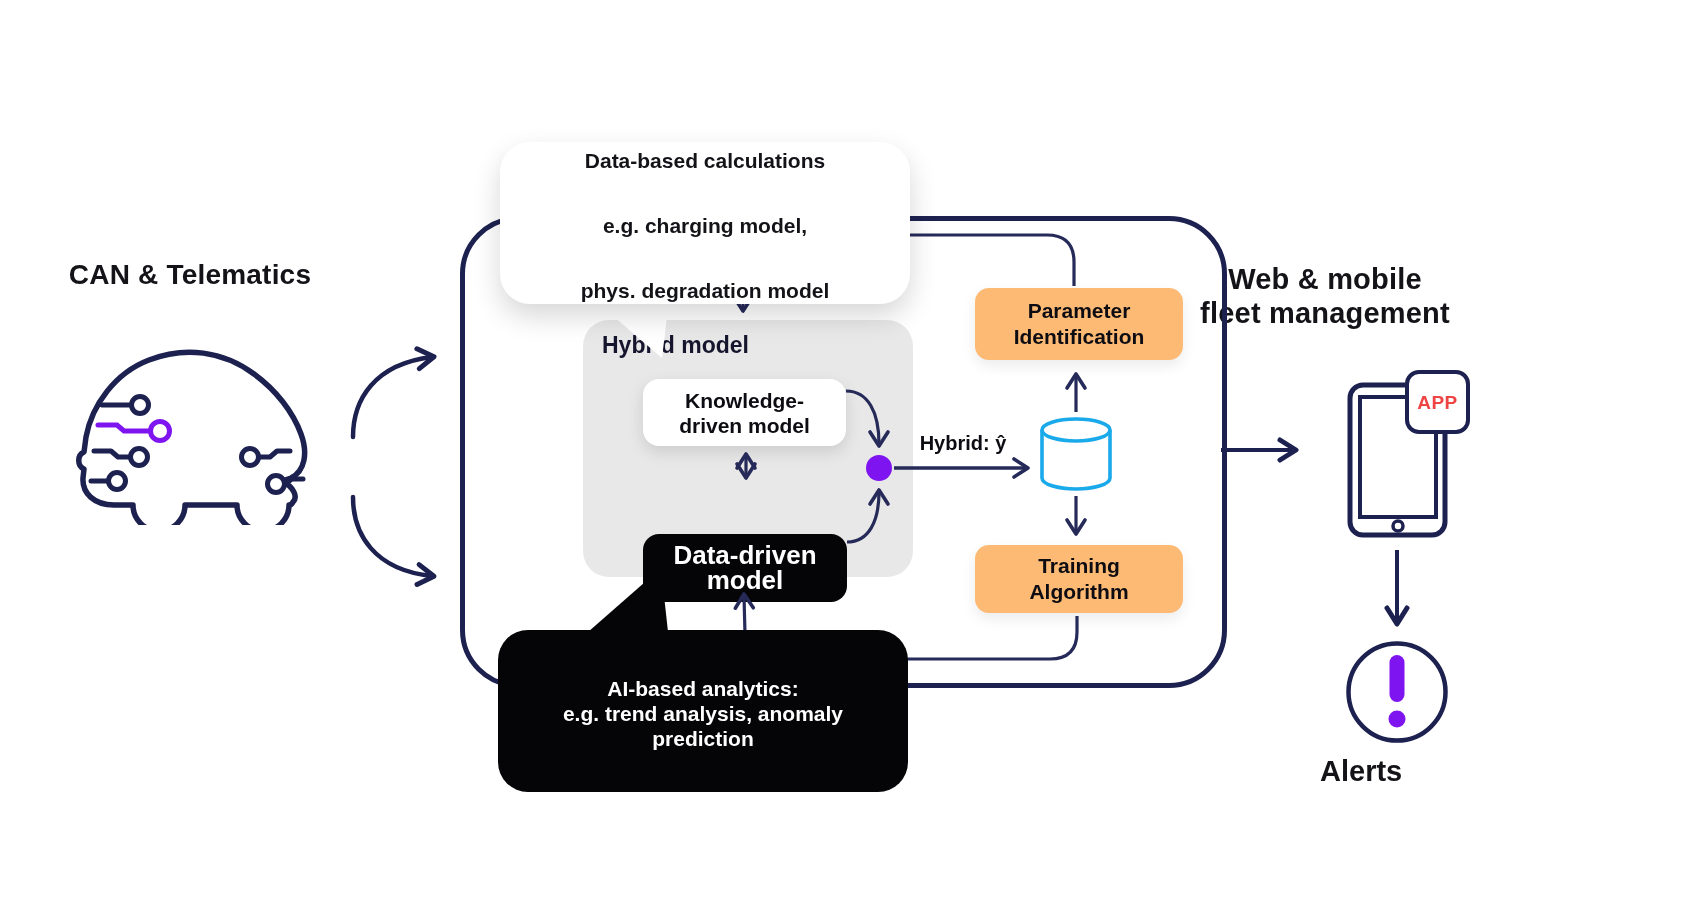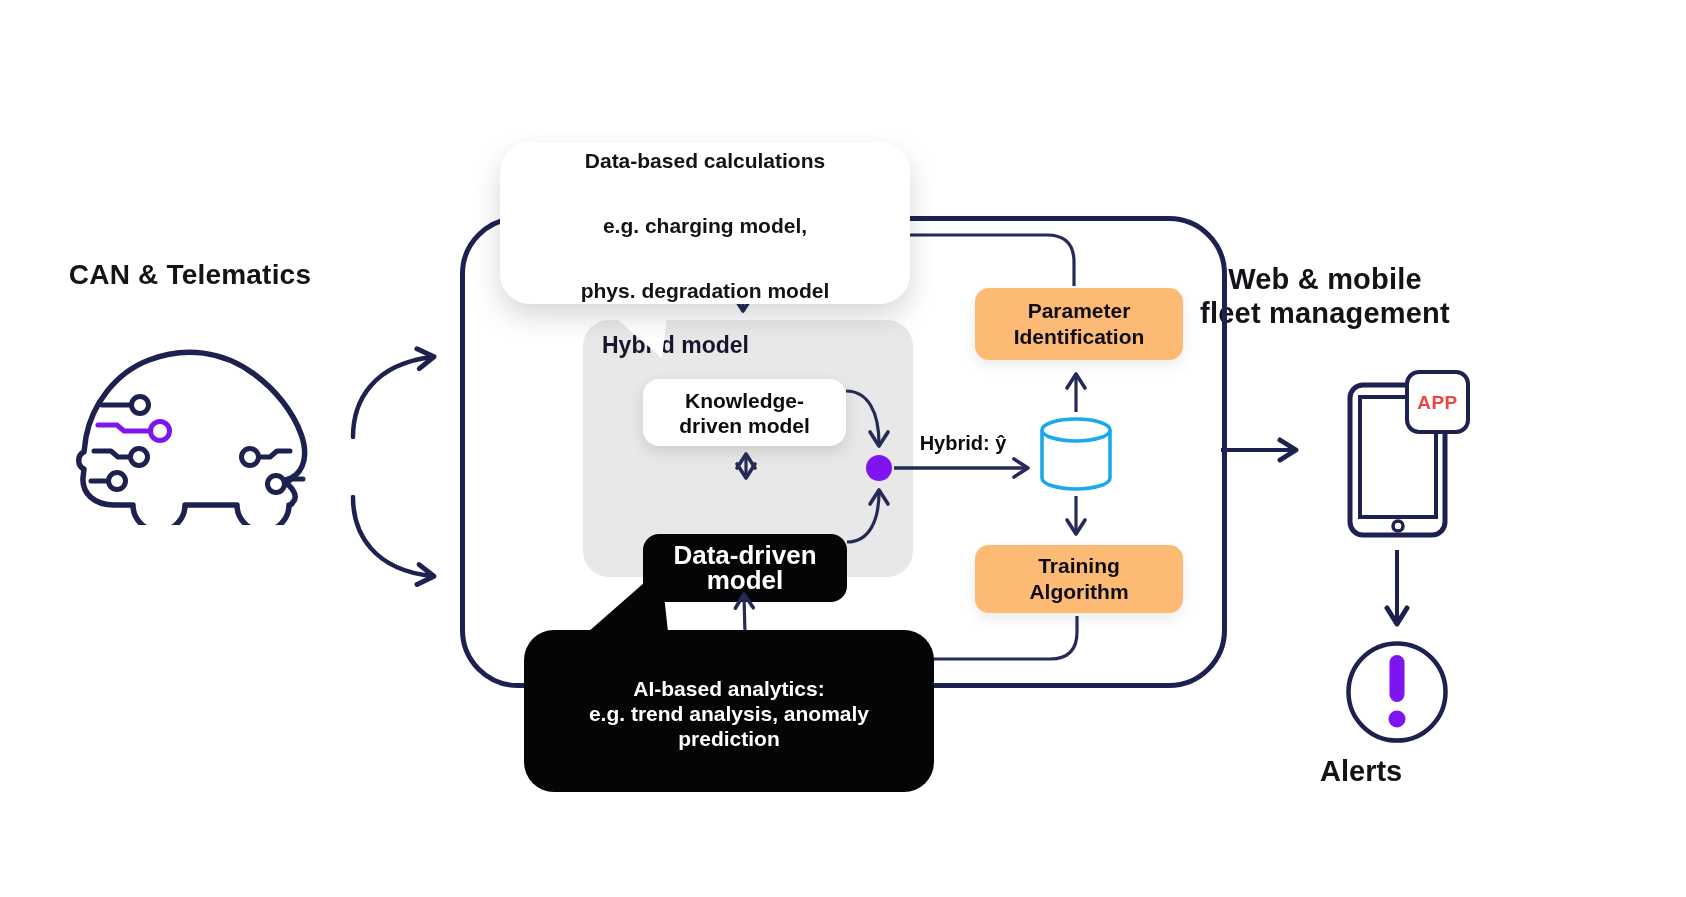--- a/index.html
+++ b/index.html
@@ -27,21 +27,21 @@
   .train{left:975px;top:545px;height:68px;}
 
   .outlbl{left:893px;top:432px;width:140px;text-align:center;font-size:20px;font-weight:600;color:#0c0c12;z-index:8;}
   .datalbl{left:1042px;top:448px;width:68px;text-align:center;font-size:20px;font-weight:600;color:#0c0c12;z-index:8;}
 
   
   .bubble-top{left:500px;top:142px;width:410px;height:156px;background:#ffffff;border-radius:30px;
               box-shadow:0 12px 28px rgba(0,0,0,.16);z-index:30;
               font-size:21px;font-weight:600;line-height:28px;color:#131318;gap:37px;}
   .bubble-bot{left:498px;top:630px;width:410px;height:158px;background:#050507;border-radius:30px;
-              z-index:30;font-size:21px;font-weight:600;line-height:25px;color:#ffffff;margin-left:26px;}
+              z-index:30;font-size:21px;font-weight:600;line-height:25px;color:#ffffff;}
   .tails{left:0;top:0;z-index:29;}
 
   .connectors{left:0;top:0;z-index:20;}
   .icon-layer{z-index:8;}
 
   .left-title{left:40px;top:258px;width:300px;}
   .right-title{left:1160px;top:262px;width:330px;align-items:center;}
   .alerts-lbl{left:1320px;top:755px;width:156px;text-align:left;font-size:29px;font-weight:700;color:#131318;z-index:8;}
   .app-txt{left:1407px;top:374px;width:61px;height:57px;z-index:9;display:flex;align-items:center;justify-content:center;
            font-size:19px;font-weight:700;letter-spacing:.5px;color:#ef4444;}

